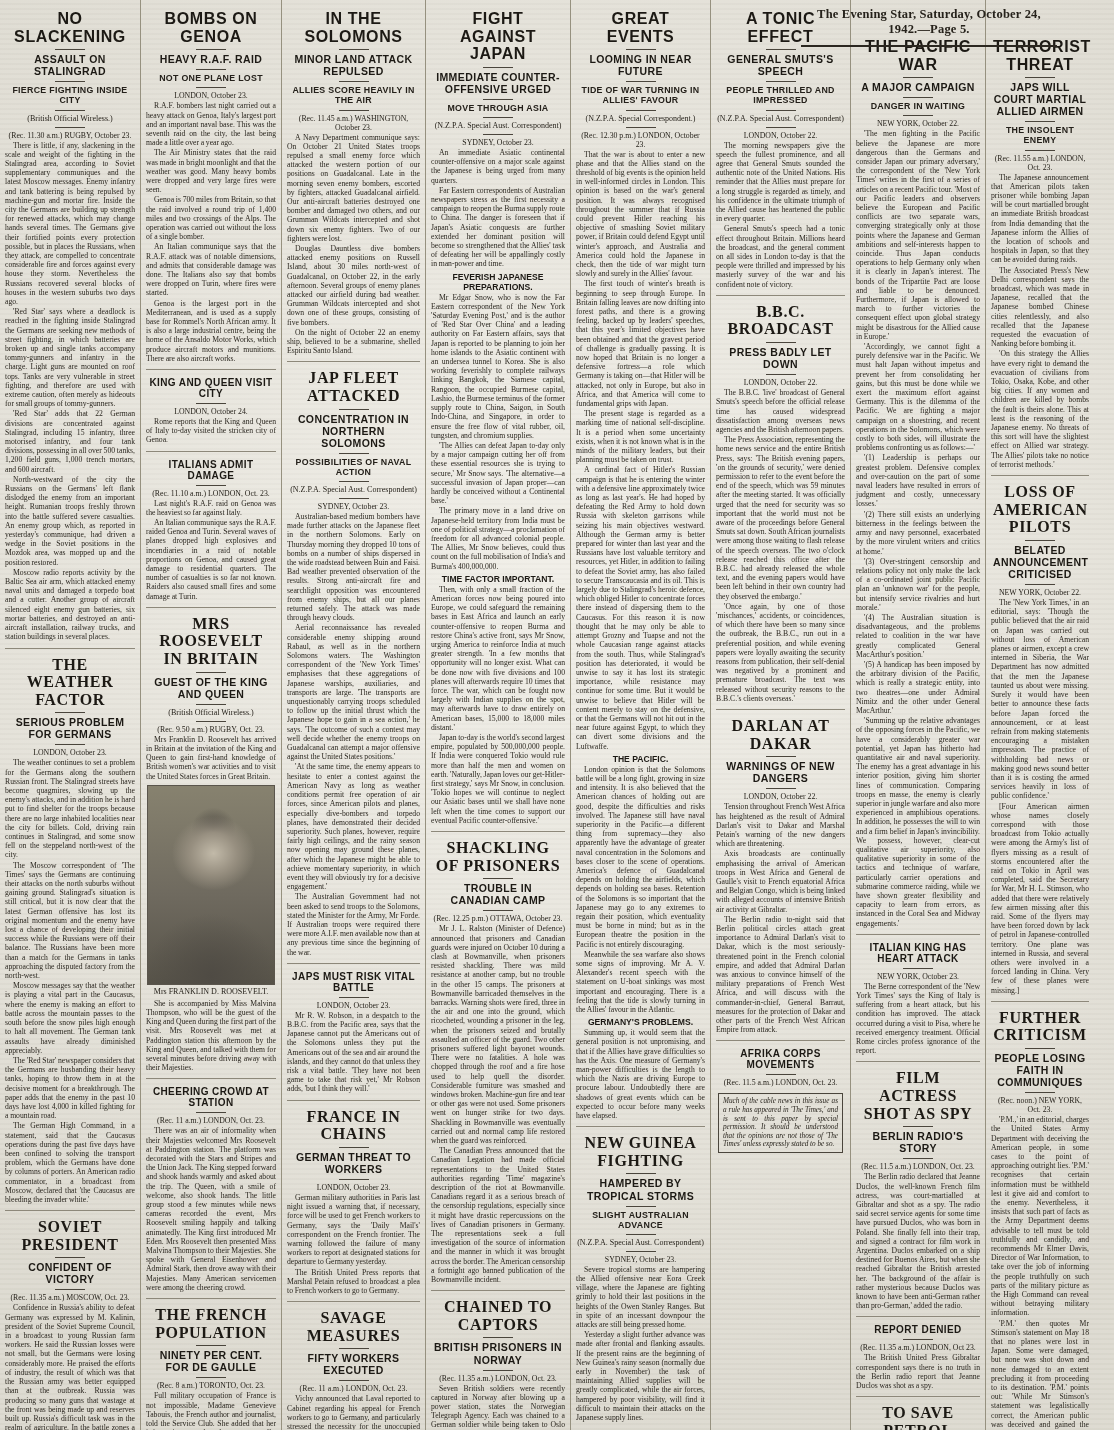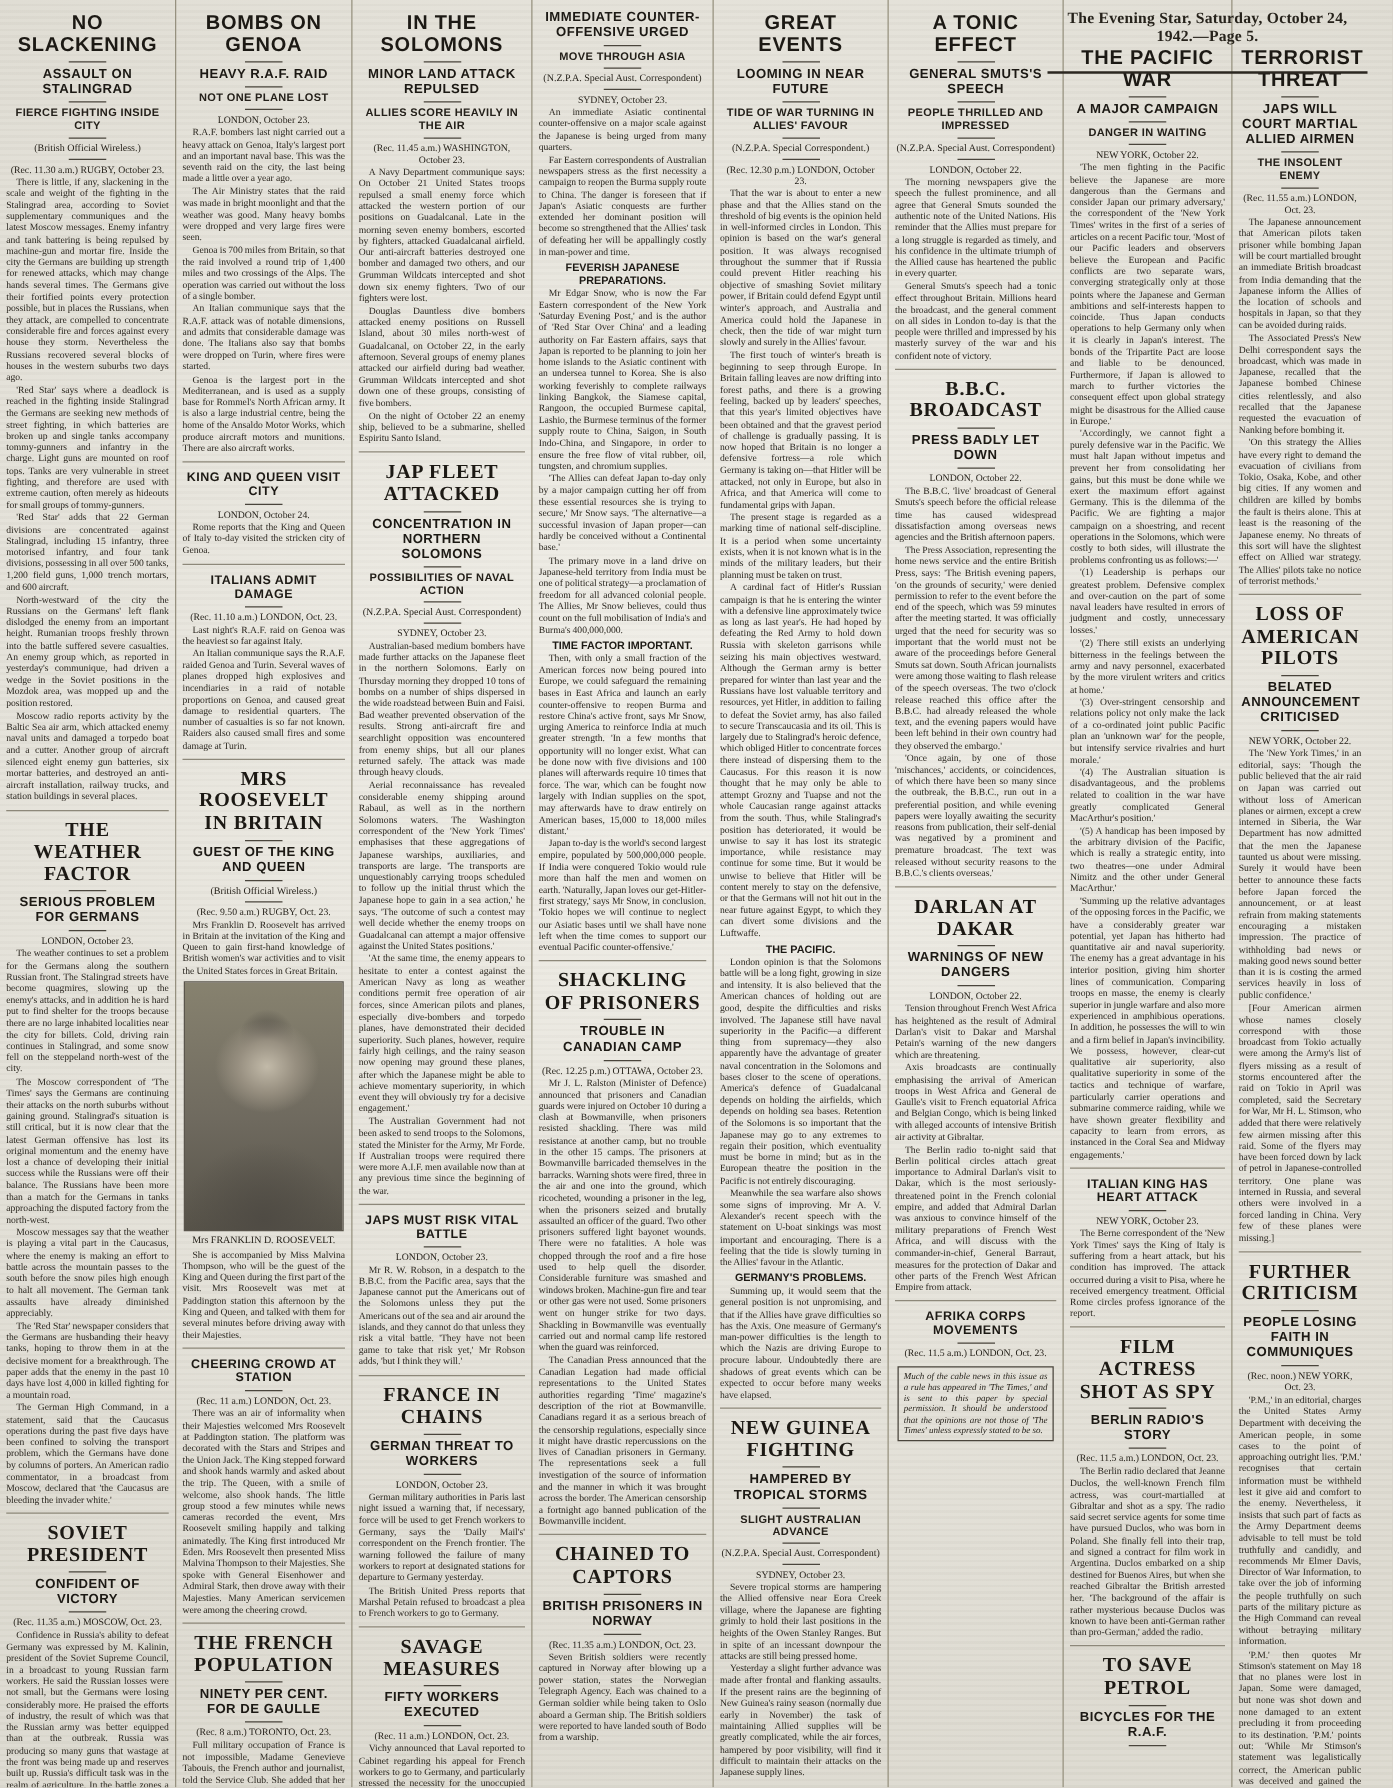--- a/index.html
+++ b/index.html
@@ -15,23 +15,23 @@
   .column{box-sizing:border-box;height:1430px;overflow:hidden;padding:8px 5px 4px 5px;}
   .column + .column{border-left:1px solid #96917f;}
   .column:nth-child(1){width:140px;}
   .column:nth-child(2){width:141px;}
   .column:nth-child(3){width:144px;}
   .column:nth-child(4){width:145px;}
   .column:nth-child(5){width:140px;}
   .column:nth-child(6){width:140px;}
   .column:nth-child(7){width:135px;padding-top:36px;}
   .column:nth-child(8){width:109px;padding-top:36px;}
-  .masthead{position:absolute;top:7px;left:838px;width:256px;z-index:3;
+  .masthead{position:absolute;top:7px;left:801px;width:256px;z-index:3;
     font-family:"Liberation Serif",serif;font-weight:bold;font-size:12.5px;
-    text-align:center;border-bottom:2px solid #2b2720;padding-bottom:20px;letter-spacing:0.2px;}
+    text-align:center;border-bottom:2px solid #2b2720;padding-bottom:8px;letter-spacing:0.2px;}
   .story + .story{border-top:1px solid #8d887a;margin-top:6px;padding-top:5px;}
   .headline{font-family:"Liberation Sans",sans-serif;font-weight:700;text-align:center;
     color:#1c1914;line-height:1.1;margin:2px 2px 0 2px;letter-spacing:0.6px;}
   .h1{font-size:16px;}
   .h2{font-size:16px;font-family:Liberation Serif, serif;}
   .h3{font-size:10px;letter-spacing:0.4px;}
   .subhead1{font-family:"Liberation Sans",sans-serif;font-weight:700;font-size:10.5px;
     text-align:center;line-height:1.15;margin:0 2px;color:#1c1914;letter-spacing:0.4px;}
   .subhead2{font-family:"Liberation Sans",sans-serif;font-weight:700;font-size:8.8px;
     text-align:center;line-height:1.15;margin:0 2px;color:#24201a;letter-spacing:0.3px;}
@@ -169,20 +169,21 @@
         </div>
         <div class="story">
           <div class="headline h2">SAVAGE MEASURES</div>
           <div class="subhead1">FIFTY WORKERS EXECUTED</div>
           <div class="dateline">(Rec. 11 a.m.)   LONDON, Oct. 23.</div>
           <p class="bodytext">Vichy announced that Laval reported to Cabinet regarding his appeal for French workers to go to Germany, and particularly stressed the necessity for the unoccupied zone participating in the scheme in the proportion of a quarter of the total number, in order that the burden might not be borne solely by the occupied zone.</p>
         </div>
       </div>
       <div class="column">
         <div class="story">
+          <div class="headline h1">FIGHT AGAINST JAPAN</div>
           <div class="subhead1">IMMEDIATE COUNTER-OFFENSIVE URGED</div>
           <div class="subhead2">MOVE THROUGH ASIA</div>
           <div class="credit">(N.Z.P.A. Special Aust. Correspondent)</div>
           <div class="dateline">SYDNEY, October 23.</div>
           <p class="bodytext">An immediate Asiatic continental counter-offensive on a major scale against the Japanese is being urged from many quarters.</p>
           <p class="bodytext">Far Eastern correspondents of Australian newspapers stress as the first necessity a campaign to reopen the Burma supply route to China. The danger is foreseen that if Japan's Asiatic conquests are further extended her dominant position will become so strengthened that the Allies' task of defeating her will be appallingly costly in man-power and time.</p>
           <div class="inline-subhead">FEVERISH JAPANESE PREPARATIONS.</div>
           <p class="bodytext">Mr Edgar Snow, who is now the Far Eastern correspondent of the New York 'Saturday Evening Post,' and is the author of 'Red Star Over China' and a leading authority on Far Eastern affairs, says that Japan is reported to be planning to join her home islands to the Asiatic continent with an undersea tunnel to Korea. She is also working feverishly to complete railways linking Bangkok, the Siamese capital, Rangoon, the occupied Burmese capital, Lashio, the Burmese terminus of the former supply route to China, Saigon, in South Indo-China, and Singapore, in order to ensure the free flow of vital rubber, oil, tungsten, and chromium supplies.</p>
           <p class="bodytext">'The Allies can defeat Japan to-day only by a major campaign cutting her off from these essential resources she is trying to secure,' Mr Snow says. 'The alternative—a successful invasion of Japan proper—can hardly be conceived without a Continental base.'</p>
           <p class="bodytext">The primary move in a land drive on Japanese-held territory from India must be one of political strategy—a proclamation of freedom for all advanced colonial people. The Allies, Mr Snow believes, could thus count on the full mobilisation of India's and Burma's 400,000,000.</p>
@@ -283,20 +284,25 @@
           <div class="dateline">NEW YORK, October 23.</div>
           <p class="bodytext">The Berne correspondent of the 'New York Times' says the King of Italy is suffering from a heart attack, but his condition has improved. The attack occurred during a visit to Pisa, where he received emergency treatment. Official Rome circles profess ignorance of the report.</p>
         </div>
         <div class="story">
           <div class="headline h2">FILM ACTRESS SHOT AS SPY</div>
           <div class="subhead1">BERLIN RADIO'S STORY</div>
           <div class="dateline">(Rec. 11.5 a.m.)   LONDON, Oct. 23.</div>
           <p class="bodytext">The Berlin radio declared that Jeanne Duclos, the well-known French film actress, was court-martialled at Gibraltar and shot as a spy. The radio said secret service agents for some time have pursued Duclos, who was born in Poland. She finally fell into their trap, and signed a contract for film work in Argentina. Duclos embarked on a ship destined for Buenos Aires, but when she reached Gibraltar the British arrested her. 'The background of the affair is rather mysterious because Duclos was known to have been anti-German rather than pro-German,' added the radio.</p>
         </div>
         <div class="story">
+          <div class="headline h3">REPORT DENIED</div>
+          <div class="dateline">(Rec. 11.35 a.m.)   LONDON, Oct 23.</div>
+          <p class="bodytext">The British United Press Gibraltar correspondent says there is no truth in the Berlin radio report that Jeanne Duclos was shot as a spy.</p>
+        </div>
+        <div class="story">
           <div class="headline h2">TO SAVE PETROL</div>
           <div class="subhead1">BICYCLES FOR THE R.A.F.</div>
         </div>
       </div>
       <div class="column">
         <div class="story">
           <div class="headline h1">TERRORIST THREAT</div>
           <div class="subhead1">JAPS WILL COURT MARTIAL ALLIED AIRMEN</div>
           <div class="subhead2">THE INSOLENT ENEMY</div>
           <div class="dateline">(Rec. 11.55 a.m.)   LONDON, Oct. 23.</div>

